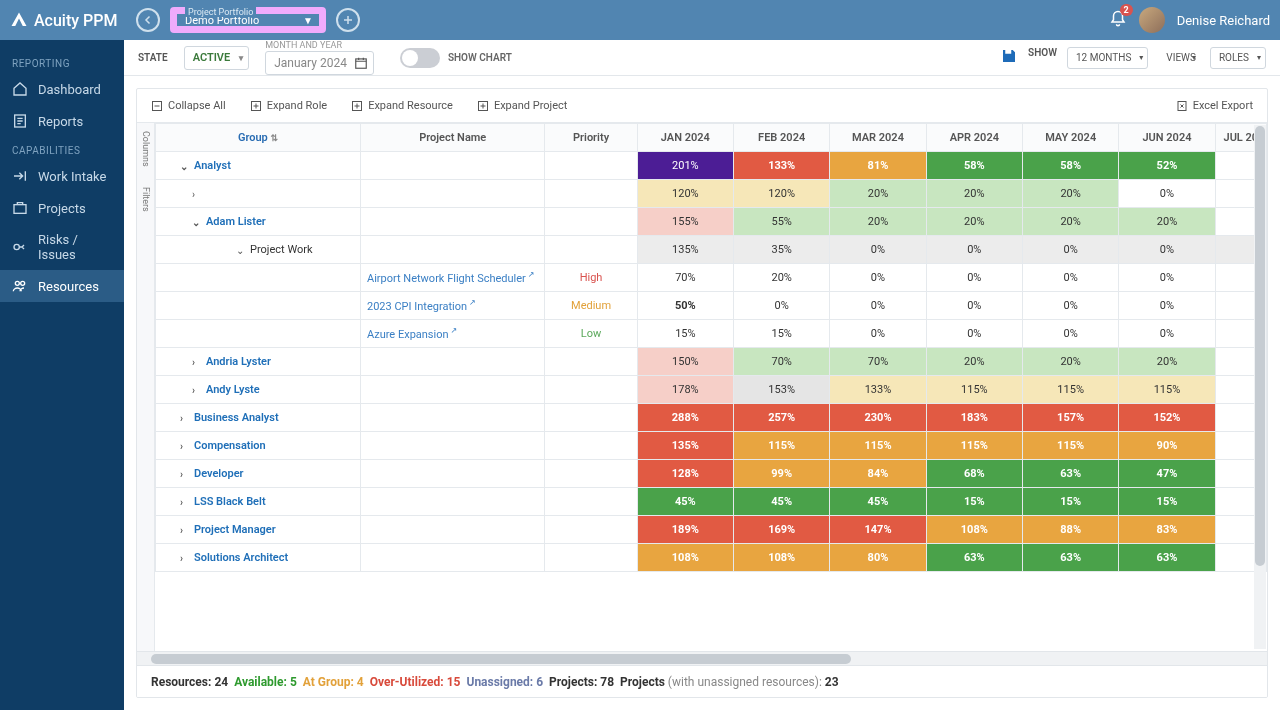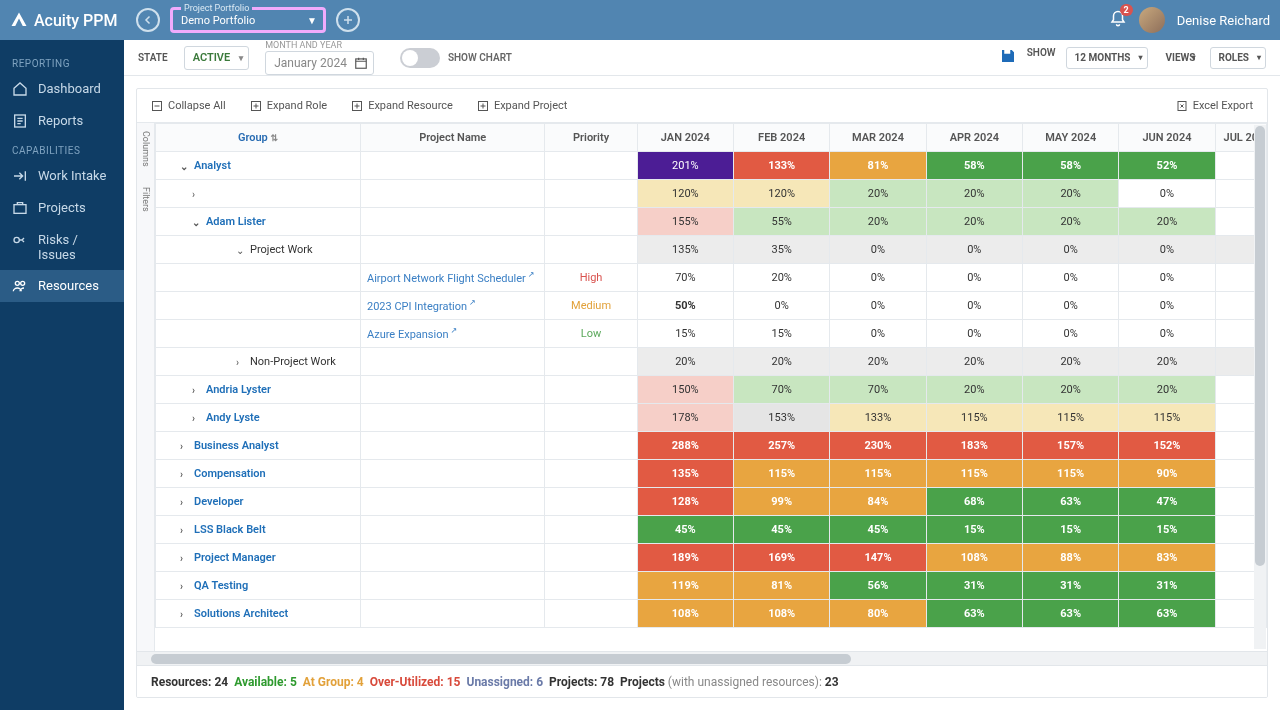--- a/index.html
+++ b/index.html
@@ -2,49 +2,49 @@
 <html><head>
 <meta charset="utf-8">
 <style>
 * { box-sizing: border-box; margin: 0; padding: 0; }
 body { font-family: -apple-system, BlinkMacSystemFont, "Segoe UI", Roboto, Arial, sans-serif; font-size: 12px; color: #333; background: #fff; overflow: hidden; width: 1280px; height: 710px; }
 .app { display: flex; flex-direction: column; height: 710px; width: 1280px; }
 .topbar { height: 40px; background: #5185b1; display: flex; align-items: center; padding: 0 10px; color: #fff; position: relative; }
 .logo { display: flex; align-items: center; font-size: 16px; font-weight: 500; gap: 6px; margin-right: 8px; width: 112px;}
 .logo-icon { width: 18px; height: 18px; }
 .circ-btn { width: 24px; height: 24px; border: 2px solid #cfe0ed; border-radius: 50%; display:flex; align-items:center; justify-content:center; margin: 0 6px; color:#cfe0ed; cursor:pointer; font-size:16px; }
-.portfolio-wrap { position: relative; border:3px solid #f0abfc; border-radius:4px; height:26px; display:flex; align-items:center; padding:2px 24px 2px 8px; margin:0 4px; min-width:156px; }
+.portfolio-wrap { position: relative; border:7px solid #f0abfc; border-radius:4px; height:26px; display:flex; align-items:center; padding:2px 24px 2px 8px; margin:0 4px; min-width:156px; }
 .portfolio-label { position:absolute; top:-7px; left:8px; background:#5185b1; font-size:9px; padding:0 3px; color:#dceaf4;}
 .portfolio-value { color:#fff; font-size:11px;}
 .portfolio-wrap .chev { position:absolute; right:6px; font-size:10px; color:#fff;}
 .topbar-right { margin-left:auto; display:flex; align-items:center; gap:12px;}
 .bell { position:relative; cursor:pointer; color:#fff; }
 .bell-badge { position:absolute; top:-6px; right:-6px; background:#d9534f; color:#fff; border-radius:8px; font-size:9px; padding:1px 4px; font-weight:bold;}
 .avatar { width:26px; height:26px; border-radius:50%; background:linear-gradient(135deg,#c9a97e,#8d6e5a); }
 .username { color:#fff; font-size:13px; }
 .body { flex:1; display:flex; overflow:hidden; }
 .sidebar { width:124px; background:#0f3d65; color:#c7d9e8; padding-top:10px; }
 .sidebar-section { font-size:10px; letter-spacing:0.5px; color:#7fa3c0; padding:8px 12px 4px; }
-.sidebar-item { display:flex; gap:10px; padding:8px 12px; font-size:13px; cursor:pointer; }
+.sidebar-item { display:flex; align-items:center; gap:10px; padding:8px 12px; font-size:13px; cursor:pointer; }
 .sidebar-item.active { background:#2b5c86; color:#fff; }
 .sidebar-item svg { width:16px; height:16px; flex-shrink:0; }
 .main { flex:1; display:flex; flex-direction:column; overflow:hidden; }
 .toolbar1 { height:36px; border-bottom:1px solid #e3e7eb; display:flex; align-items:center; padding:0 14px; gap:16px; }
 .tlabel { font-size:10px; color:#888; display:flex; flex-direction:column; gap:1px;}
 .state-select { border:1px solid #d0d7de; border-radius:3px; height:24px; padding:0 18px 0 8px; font-size:11px; color:#3b7a3b; font-weight:600; position:relative; display:flex; align-items:center; cursor:pointer;}
 .state-select::after { content:"▾"; position:absolute; right:5px; font-size:9px; color:#888;}
 .month-select { border:1px solid #d0d7de; border-radius:3px; height:24px; padding:0 26px 0 8px; font-size:12px; position:relative; display:flex; align-items:center; min-width:106px; cursor:pointer;}
 .month-select .cal { position:absolute; right:5px; }
 .toggle { width:40px; height:20px; background:#cbced4; border-radius:10px; position:relative; cursor:pointer;}
 .toggle::after { content:""; position:absolute; width:16px; height:16px; background:#fff; border-radius:50%; left:2px; top:2px;}
 .showchart { font-size:10px; color:#666; font-weight:600;}
 .toolbar1-right { margin-left:auto; display:flex; gap:10px;}
 .saveico { color:#1e6bb8; cursor:pointer;}
 .rtbtn { font-size:10px; color:#555; font-weight:600;}
-.drop { border:1px solid #d0d7de; border-radius:3px; height:22px; padding:0 16px 0 8px; font-size:10px; display:flex; align-items:center; position:relative; cursor:pointer; font-weight:700; color:#555;}
+.drop { border:1px solid #d0d7de; border-radius:3px; height:22px; padding:0 16px 0 8px; font-size:10px; display:flex; align-items:center; position:relative; cursor:pointer; font-weight:400; color:#555;}
 .drop::after { content:"▾"; position:absolute; right:4px; font-size:8px;}
 .content { flex:1; padding:12px; overflow:hidden; display:flex; flex-direction:column;}
 .panel { border:1px solid #e2e6ea; border-radius:2px; flex:1; display:flex; flex-direction:column; overflow:hidden; position:relative;}
 .panel-toolbar { height:34px; border-bottom:1px solid #e5e9ed; display:flex; align-items:center; padding:0 14px; gap:24px;}
 .ptbtn { display:flex; align-items:center; gap:5px; font-size:11px; color:#555; cursor:pointer;}
 .ptbtn svg { width:12px; height:12px;}
 .panel-toolbar .excel { margin-left:auto;}
 .grid-wrap { flex:1; display:flex; overflow:hidden;}
 .side-tabs { width:18px; background:#f7f8fa; border-right:1px solid #e5e9ed; display:flex; flex-direction:column; align-items:center; padding-top:8px; gap:20px;}
 .side-tab { writing-mode:vertical-rl; font-size:9px; color:#777; cursor:pointer; display:flex; align-items:center; gap:3px;}
@@ -349,32 +349,20 @@
                       <td class="prio-low">Low</td>
                       <td class="pct" style="background: rgb(255, 255, 255); color: rgb(51, 51, 51); font-weight: 400;">15%</td>
                       <td class="pct" style="background: rgb(255, 255, 255); color: rgb(51, 51, 51); font-weight: 400;">15%</td>
                       <td class="pct" style="background: rgb(255, 255, 255); color: rgb(51, 51, 51); font-weight: 400;">0%</td>
                       <td class="pct" style="background: rgb(255, 255, 255); color: rgb(51, 51, 51); font-weight: 400;">0%</td>
                       <td class="pct" style="background: rgb(255, 255, 255); color: rgb(51, 51, 51); font-weight: 400;">0%</td>
                       <td class="pct" style="background: rgb(255, 255, 255); color: rgb(51, 51, 51); font-weight: 400;">0%</td>
                       <td class="pct" style="background: rgb(255, 255, 255); color: rgb(51, 51, 51); font-weight: 400;"></td>
                     </tr>
                     <tr>
-                      <td class="name l2 c-black"><span class="caret">›</span>Non-Project Work</td>
-                      <td></td>
-                      <td></td>
-                      <td class="pct" style="background: rgb(236, 236, 236); color: rgb(51, 51, 51); font-weight: 400;">20%</td>
-                      <td class="pct" style="background: rgb(236, 236, 236); color: rgb(51, 51, 51); font-weight: 400;">20%</td>
-                      <td class="pct" style="background: rgb(236, 236, 236); color: rgb(51, 51, 51); font-weight: 400;">20%</td>
-                      <td class="pct" style="background: rgb(236, 236, 236); color: rgb(51, 51, 51); font-weight: 400;">20%</td>
-                      <td class="pct" style="background: rgb(236, 236, 236); color: rgb(51, 51, 51); font-weight: 400;">20%</td>
-                      <td class="pct" style="background: rgb(236, 236, 236); color: rgb(51, 51, 51); font-weight: 400;">20%</td>
-                      <td class="pct" style="background: rgb(236, 236, 236); color: rgb(51, 51, 51); font-weight: 400;"></td>
-                    </tr>
-                    <tr>
                       <td class="name l1"><span class="caret">›</span>Andria Lyster</td>
                       <td></td>
                       <td></td>
                       <td class="pct" style="background: rgb(246, 207, 200); color: rgb(51, 51, 51); font-weight: 400;">150%</td>
                       <td class="pct" style="background: rgb(200, 230, 192); color: rgb(51, 51, 51); font-weight: 400;">70%</td>
                       <td class="pct" style="background: rgb(200, 230, 192); color: rgb(51, 51, 51); font-weight: 400;">70%</td>
                       <td class="pct" style="background: rgb(200, 230, 192); color: rgb(51, 51, 51); font-weight: 400;">20%</td>
                       <td class="pct" style="background: rgb(200, 230, 192); color: rgb(51, 51, 51); font-weight: 400;">20%</td>
                       <td class="pct" style="background: rgb(200, 230, 192); color: rgb(51, 51, 51); font-weight: 400;">20%</td>
                       <td class="pct" style="background: rgb(255, 255, 255); color: rgb(51, 51, 51); font-weight: 400;"></td>
@@ -442,32 +430,20 @@
                     <tr>
                       <td class="name l0"><span class="caret">›</span>Project Manager</td>
                       <td></td>
                       <td></td>
                       <td class="pct" style="background: rgb(225, 90, 67); color: rgb(255, 255, 255); font-weight: 700;">189%</td>
                       <td class="pct" style="background: rgb(225, 90, 67); color: rgb(255, 255, 255); font-weight: 700;">169%</td>
                       <td class="pct" style="background: rgb(225, 90, 67); color: rgb(255, 255, 255); font-weight: 700;">147%</td>
                       <td class="pct" style="background: rgb(232, 165, 64); color: rgb(255, 255, 255); font-weight: 700;">108%</td>
                       <td class="pct" style="background: rgb(232, 165, 64); color: rgb(255, 255, 255); font-weight: 700;">88%</td>
                       <td class="pct" style="background: rgb(232, 165, 64); color: rgb(255, 255, 255); font-weight: 700;">83%</td>
-                      <td class="pct" style="background: rgb(255, 255, 255); color: rgb(51, 51, 51); font-weight: 400;"></td>
-                    </tr>
-                    <tr>
-                      <td class="name l0"><span class="caret">›</span>QA Testing</td>
-                      <td></td>
-                      <td></td>
-                      <td class="pct" style="background: rgb(232, 165, 64); color: rgb(255, 255, 255); font-weight: 700;">119%</td>
-                      <td class="pct" style="background: rgb(232, 165, 64); color: rgb(255, 255, 255); font-weight: 700;">81%</td>
-                      <td class="pct" style="background: rgb(74, 162, 74); color: rgb(255, 255, 255); font-weight: 700;">56%</td>
-                      <td class="pct" style="background: rgb(74, 162, 74); color: rgb(255, 255, 255); font-weight: 700;">31%</td>
-                      <td class="pct" style="background: rgb(74, 162, 74); color: rgb(255, 255, 255); font-weight: 700;">31%</td>
-                      <td class="pct" style="background: rgb(74, 162, 74); color: rgb(255, 255, 255); font-weight: 700;">31%</td>
                       <td class="pct" style="background: rgb(255, 255, 255); color: rgb(51, 51, 51); font-weight: 400;"></td>
                     </tr>
                     <tr>
                       <td class="name l0"><span class="caret">›</span>Solutions Architect</td>
                       <td></td>
                       <td></td>
                       <td class="pct" style="background: rgb(232, 165, 64); color: rgb(255, 255, 255); font-weight: 700;">108%</td>
                       <td class="pct" style="background: rgb(232, 165, 64); color: rgb(255, 255, 255); font-weight: 700;">108%</td>
                       <td class="pct" style="background: rgb(232, 165, 64); color: rgb(255, 255, 255); font-weight: 700;">80%</td>
                       <td class="pct" style="background: rgb(74, 162, 74); color: rgb(255, 255, 255); font-weight: 700;">63%</td>

